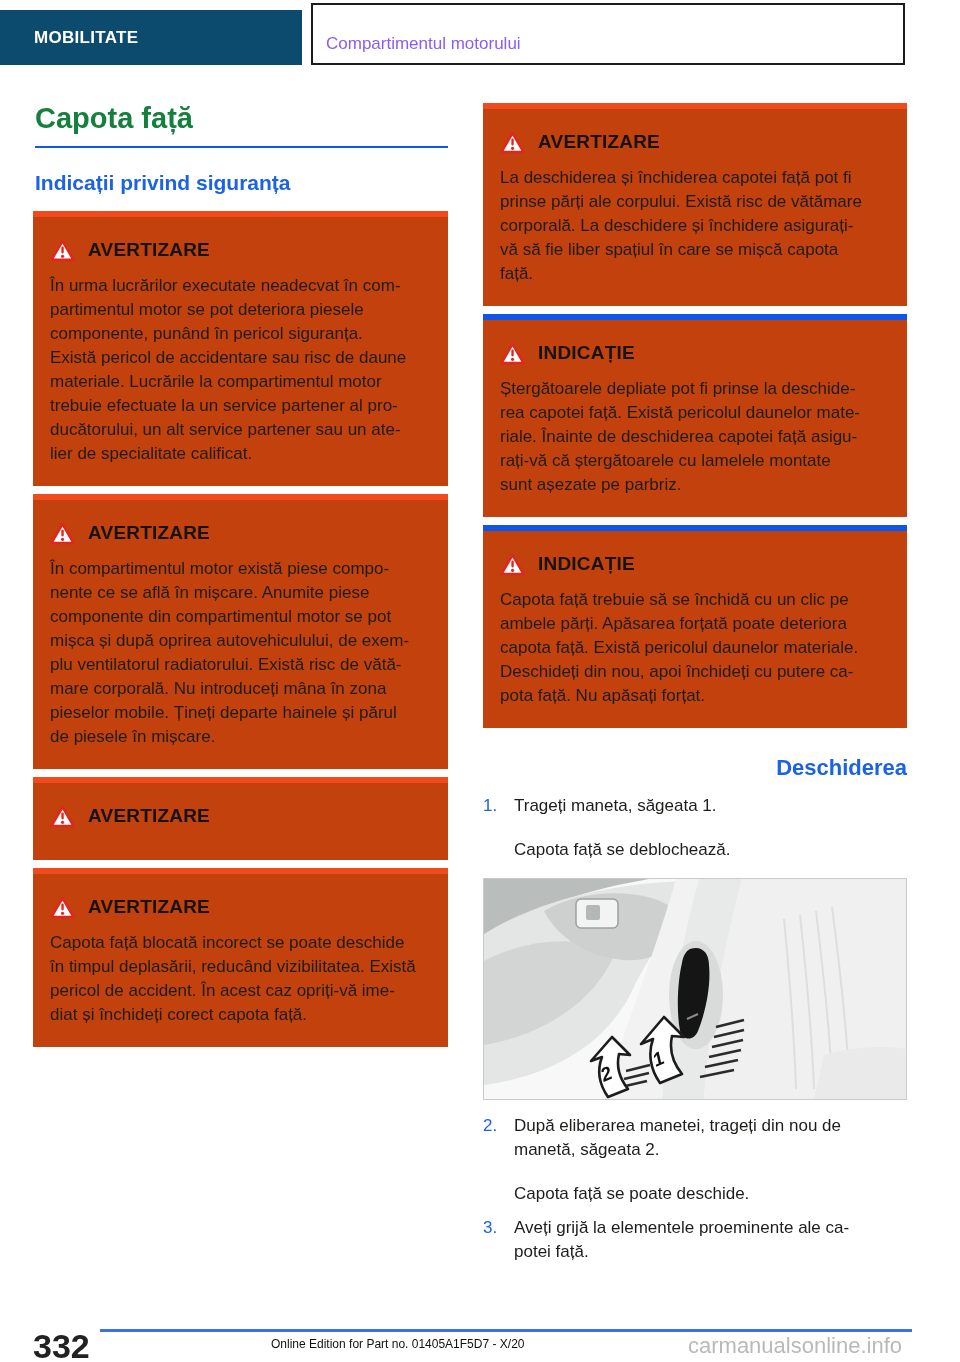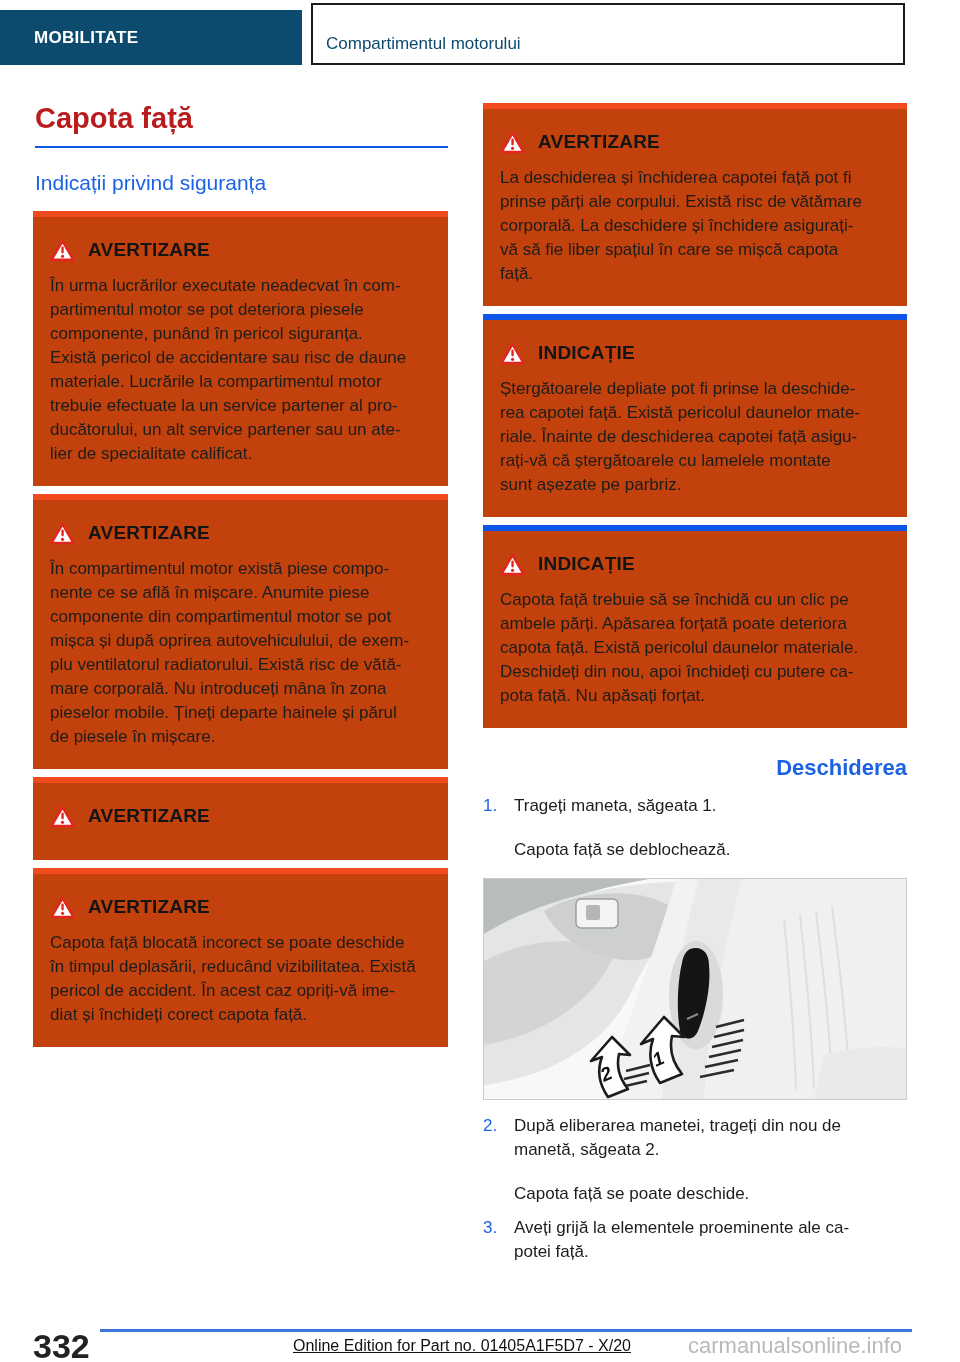--- a/index.html
+++ b/index.html
@@ -10,31 +10,31 @@
   
   .chapter-box{
     position:absolute;left:0;top:10px;width:302px;height:55px;
     background:#0c4a6e;color:#ffffff;font-weight:700;font-size:17px;
     display:flex;align-items:center;padding-left:34px;box-sizing:border-box;
     letter-spacing:.3px;
   }
   .section-box{
     position:absolute;left:311px;top:3px;width:594px;height:62px;
     border:2px solid #1c1c1c;box-sizing:border-box;
-    display:flex;align-items:flex-end;padding:0 0 9px 13px;font-size:17px;color:#0c4a6e;
+    display:flex;align-items:flex-end;padding:0 0 9px 13px;font-size:17px;color:#8b5cf6;
   }
   
   .col{position:absolute;top:95px;}
   .col-left{left:33px;width:415px;}
   .col-right{left:483px;width:424px;}
   h1.page-title{
-    margin:6px 0 0 2px;font-size:29px;line-height:34px;font-weight:700;color:#b91c1c;
+    margin:6px 0 0 2px;font-size:29px;line-height:34px;font-weight:700;color:#15803d;
     border-bottom:2px solid #1157e5;padding-bottom:11px;
   }
-  h2.sub-title{margin:23px 0 0 2px;font-size:21px;line-height:24px;font-weight:400;color:#1b63e4;}
+  h2.sub-title{margin:23px 0 0 2px;font-size:21px;line-height:24px;font-weight:700;color:#1b63e4;}
   h2.opening-title{margin:28px 0 0 2px;font-size:22px;line-height:24px;font-weight:700;color:#1b63e4;text-align:right;}
   
   .box{margin-top:0;margin-bottom:8px;}
   .first-left{margin-top:16px;}
   .first-right{margin-top:8px;}
   .box-bar{height:6px;}
   .bar-warning{background:#f04a1d;}
   .bar-notice{background:#0f55e8;}
   .box-body{background:#c2410c;padding:18px 15px 20px 15px;}
   .box-head{display:flex;align-items:center;gap:13px;margin:0 0 9px 2px;height:30px;}
@@ -49,21 +49,21 @@
   .step-text{flex:1;font-size:17px;line-height:24px;white-space:pre-line;}
   .step-result{margin:20px 0 2px 31px;font-size:17px;line-height:24px;}
   
   .figure{
     margin-top:16px;width:422px;height:220px;border:1px solid #c9cbca;box-sizing:content-box;
     background:#f7f8f7;
   }
   
   .page-num{position:absolute;left:33px;top:1290px;font-size:34px;font-weight:700;color:#222;margin-top:37px;}
   .footer-line{position:absolute;left:100px;top:1329px;width:812px;height:3px;background:#3c74dd;}
-  .edition{position:absolute;left:293px;top:1337px;font-size:16px;color:#111;white-space:nowrap;text-decoration:underline;}
+  .edition{position:absolute;left:271px;top:1337px;font-size:12px;color:#111;white-space:nowrap;}
   .watermark{position:absolute;left:688px;top:1333px;font-size:22px;color:#b9b9b9;white-space:nowrap;}
 </style>
 </head>
 <body>
 
 <div class="chapter-box">
   <span>MOBILITATE</span>
 </div>
 <div class="section-box">
   <span>Compartimentul motorului</span>

